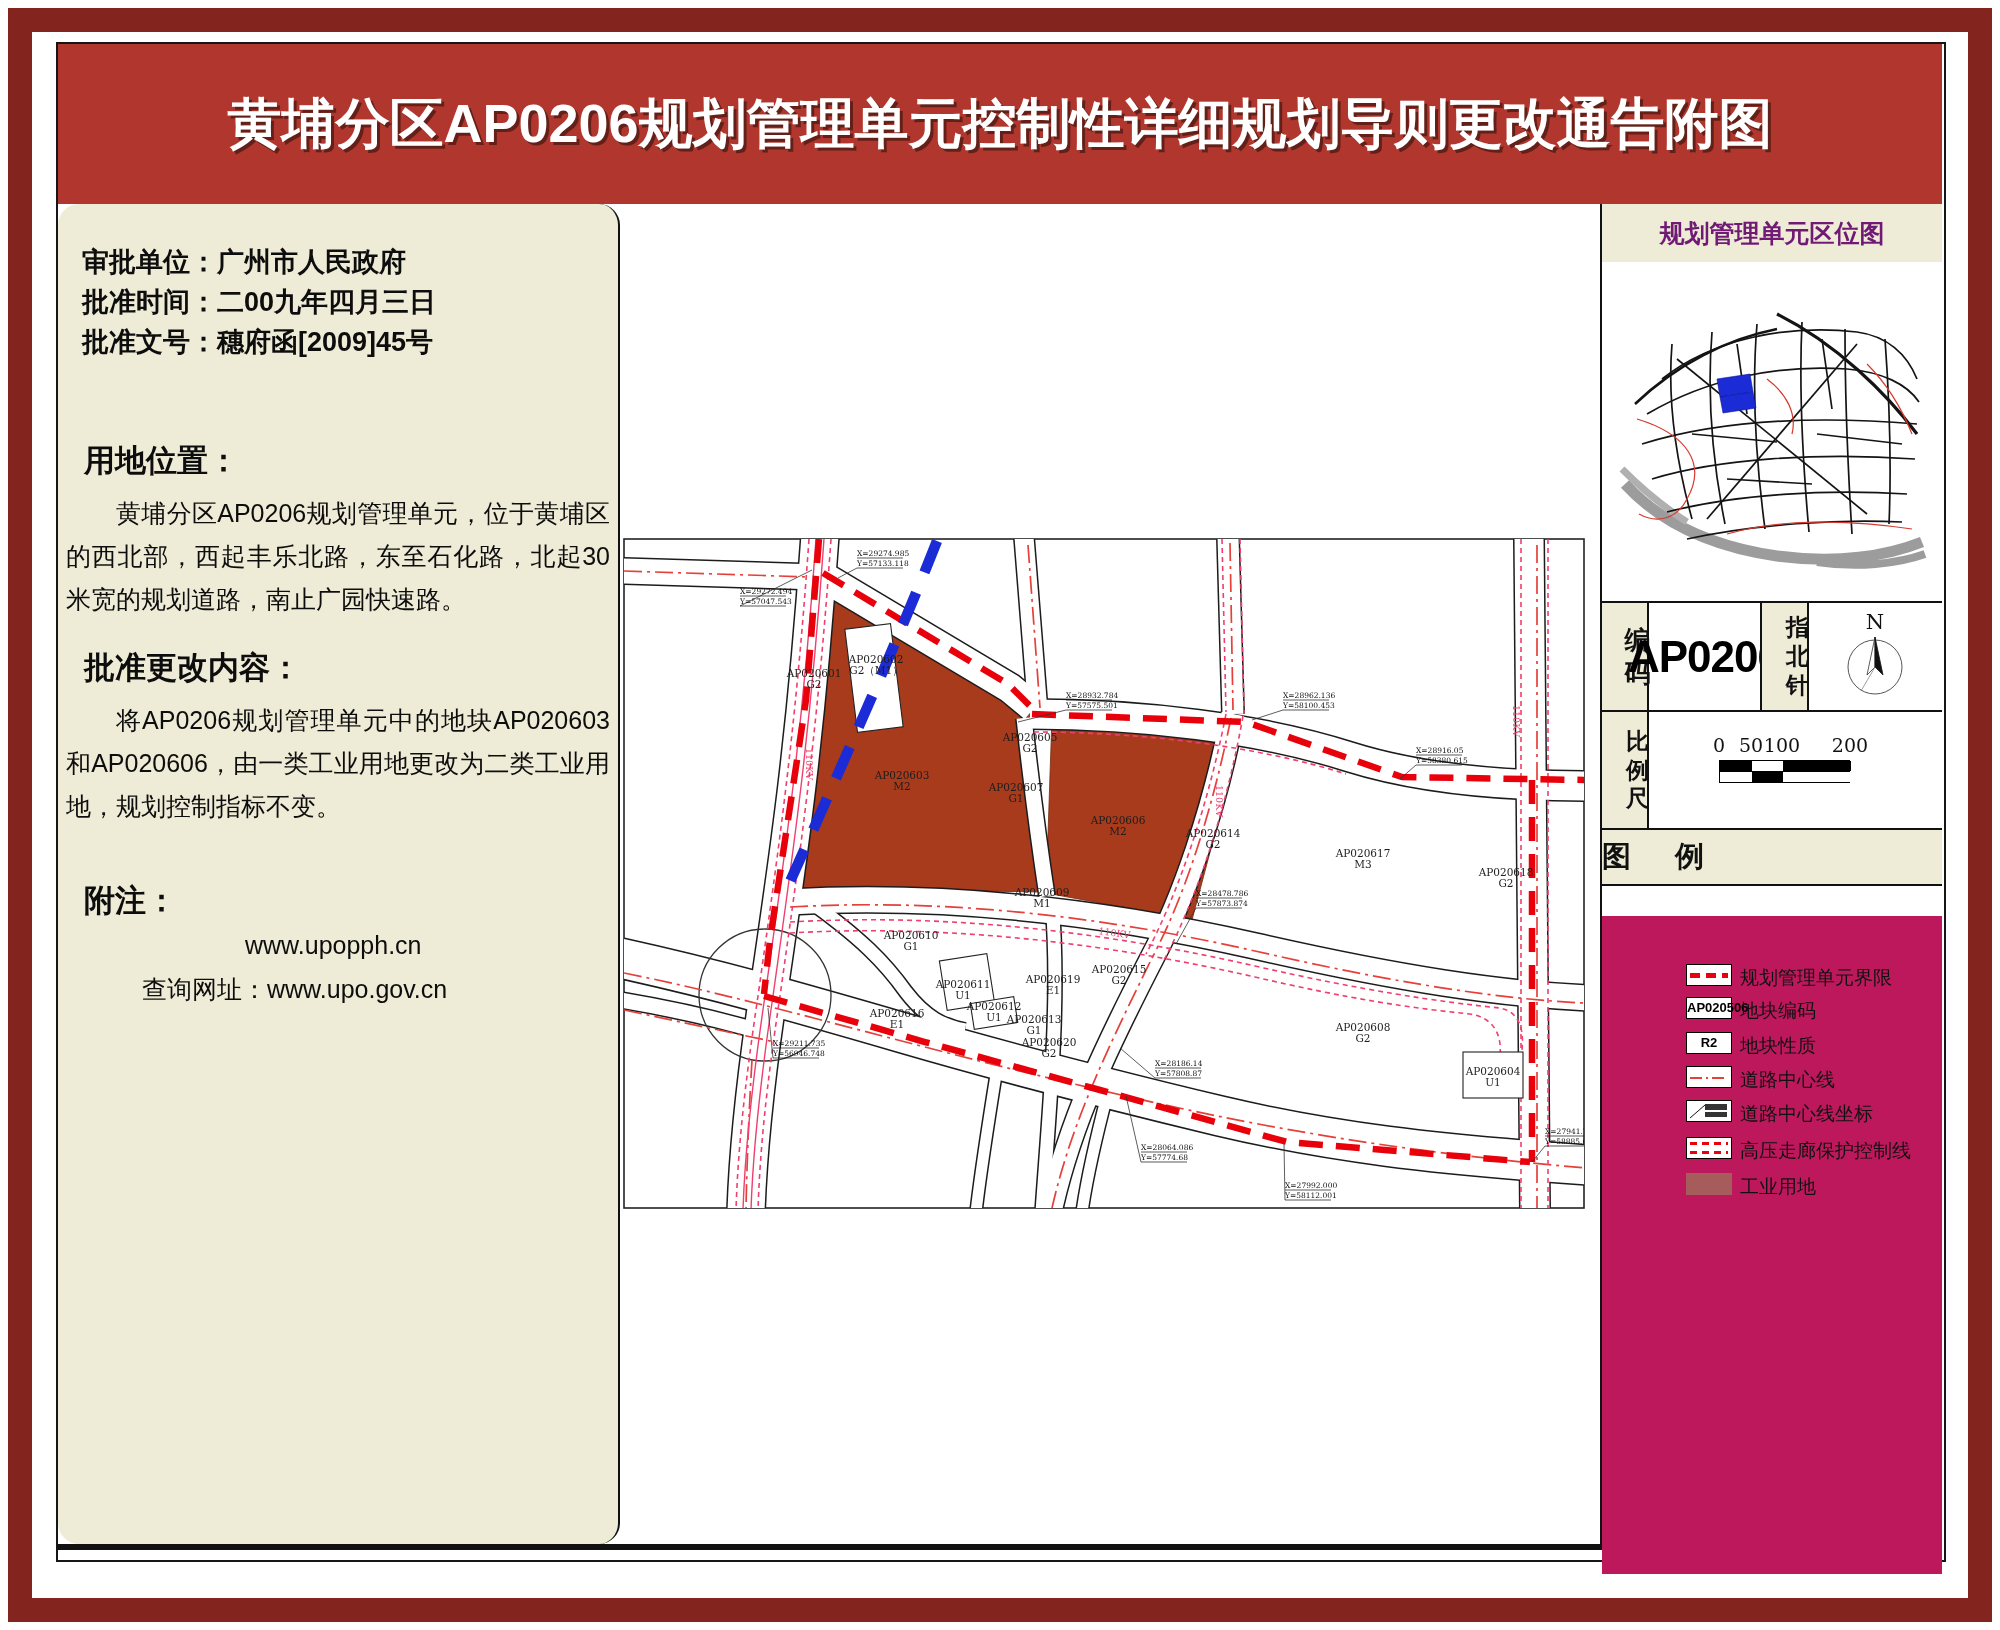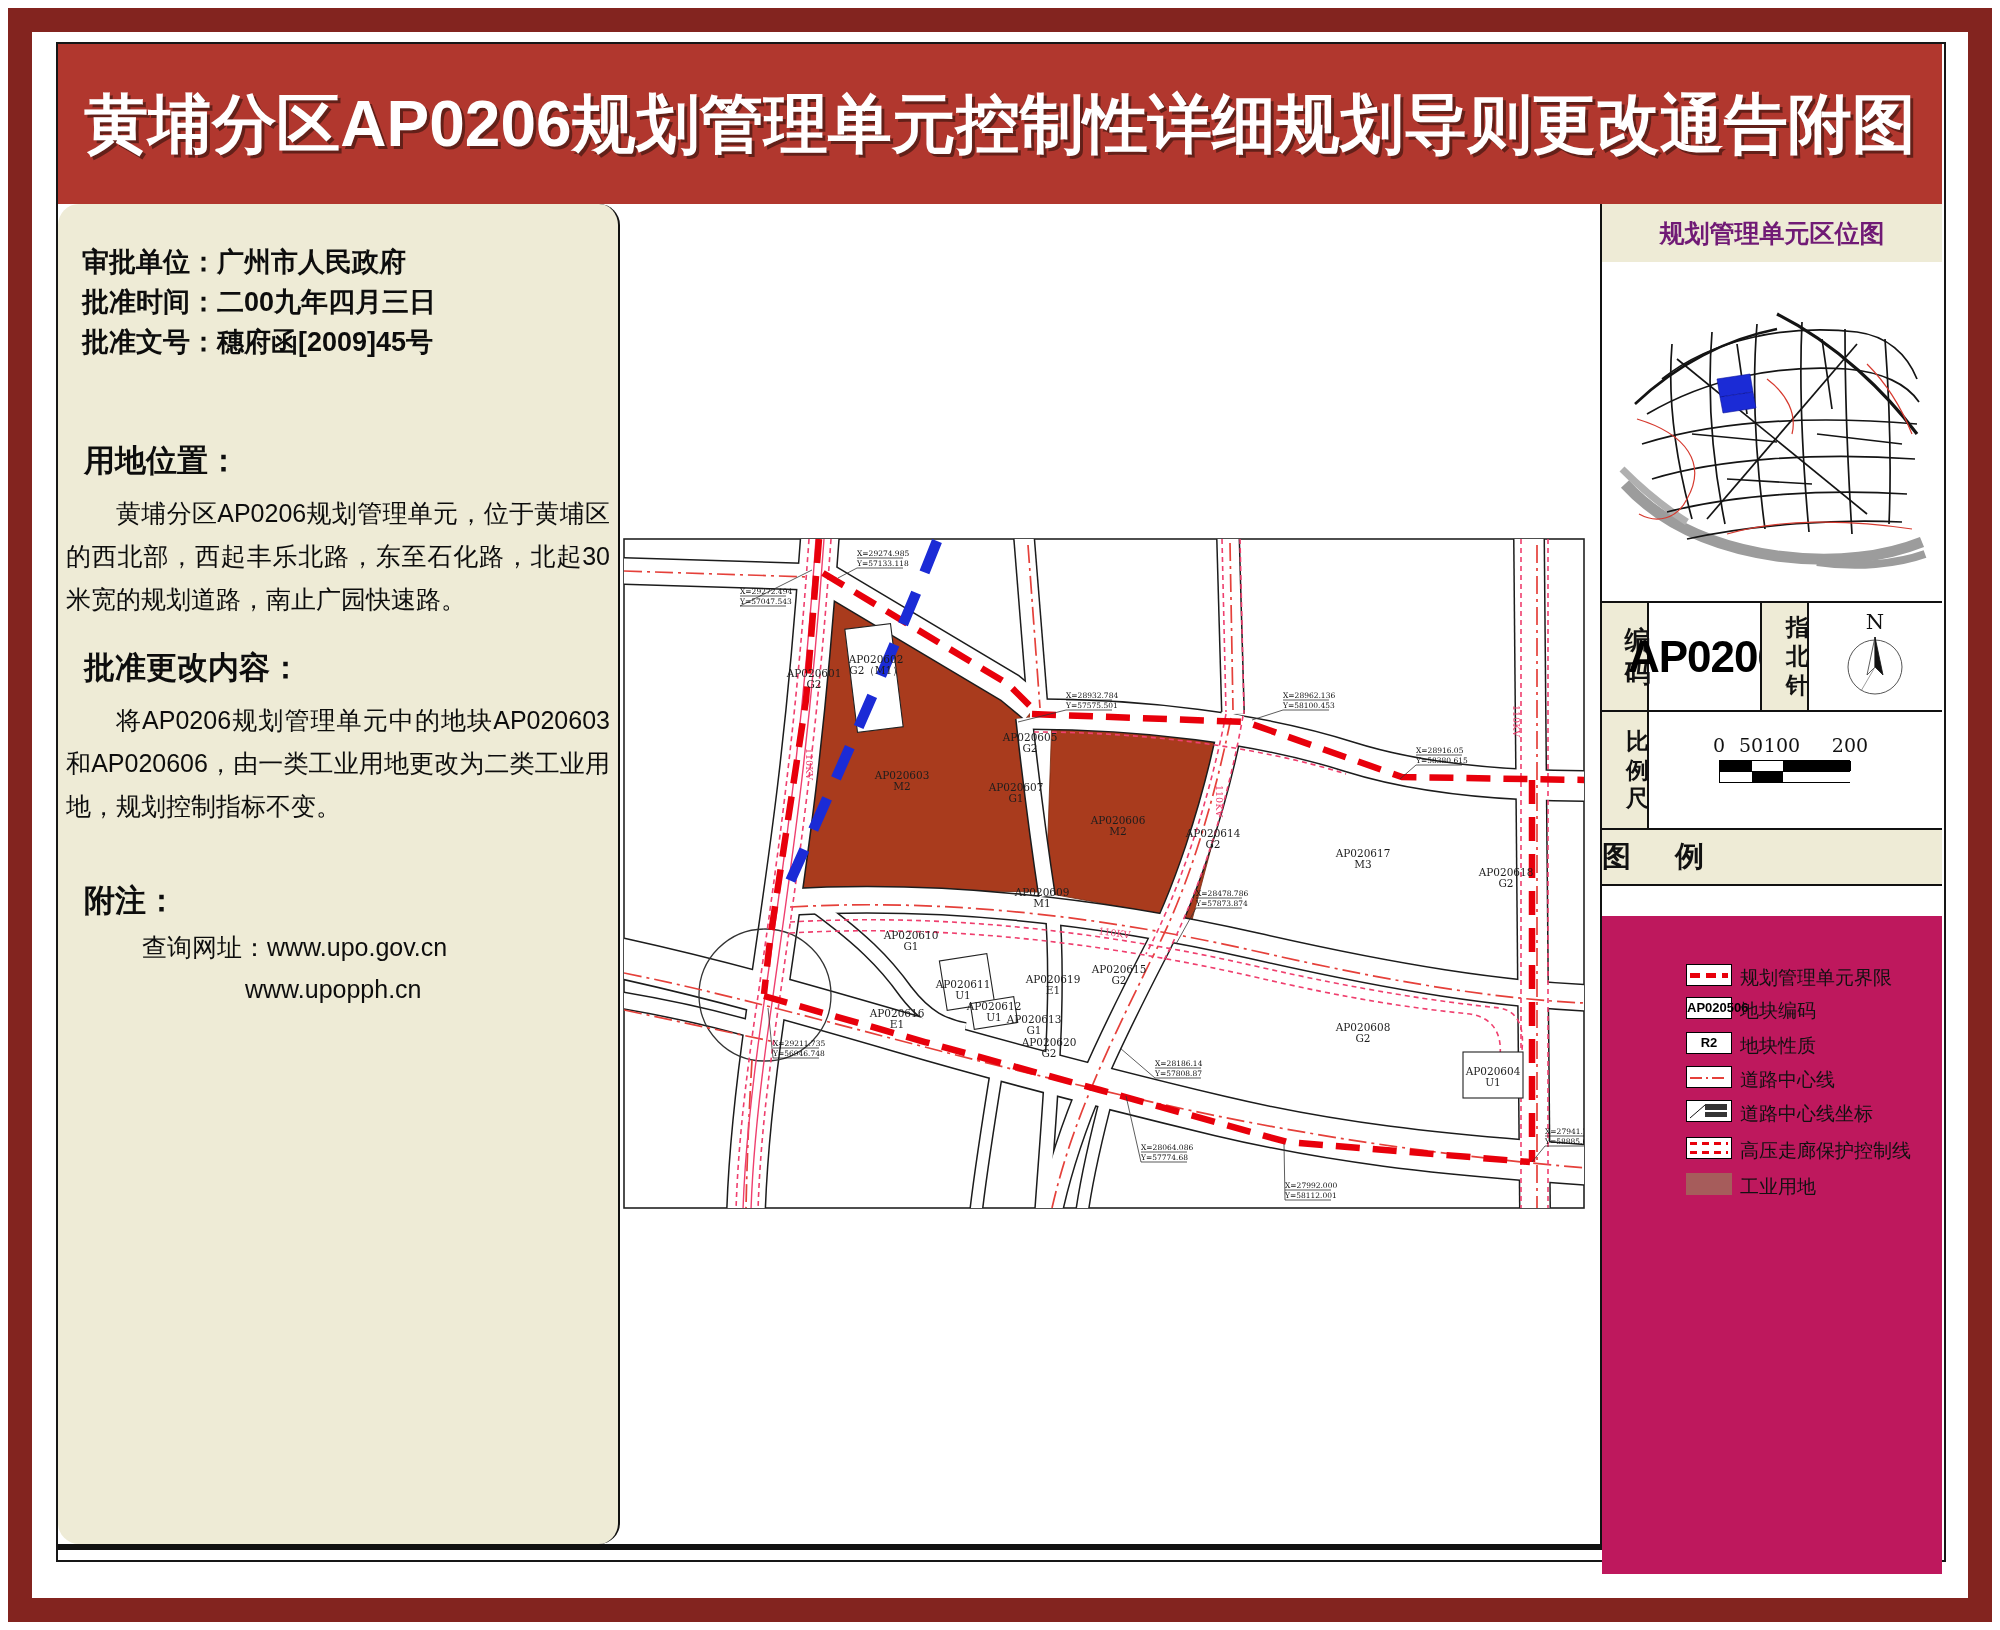--- a/index.html
+++ b/index.html
@@ -5,21 +5,21 @@
   html,body{margin:0;padding:0;background:#fff;}
   #page{position:relative;width:2000px;height:1630px;background:#ffffff;overflow:hidden;
         font-family:"Liberation Sans",sans-serif;}
   
   #maroon{position:absolute;left:8px;top:8px;width:1984px;height:1614px;background:#83241f;}
   #sheet{position:absolute;left:32px;top:32px;width:1936px;height:1566px;background:#ffffff;}
   #frame{position:absolute;left:56px;top:42px;width:1886px;height:1516px;border:2px solid #161616;background:#fff;}
   
   #banner{position:absolute;left:58px;top:44px;width:1884px;height:160px;background:#b1372e;
           display:flex;align-items:center;justify-content:center;}
-  #banner .t{font-size:64px;font-weight:700;color:#ffffff;letter-spacing:0px;white-space:nowrap;
+  #banner .t{font-size:54px;font-weight:700;color:#ffffff;letter-spacing:0px;white-space:nowrap;
              text-shadow:3px 3px 0 rgba(35,15,10,.55);}
   
   #cols{position:absolute;left:58px;top:204px;width:1884px;height:1340px;border-bottom:6px solid #111;}
   #leftpanel{position:absolute;left:0;top:0;width:560px;height:1340px;background:#eeebd6;border-right:2px solid #111;border-radius:21px;}
   #mappanel{position:absolute;left:562px;top:0;width:980px;height:1340px;background:#ffffff;border-right:2px solid #111;}
   #sidebar{position:absolute;left:1544px;top:0;width:340px;height:1340px;background:#ffffff;}
 
   
   #leftpanel .inner{position:absolute;left:0;top:0;width:100%;color:#0d0d0d;}
   .appr{margin:0 0 0 24px;font-size:27px;font-weight:700;line-height:40px;white-space:nowrap;}
@@ -75,22 +75,22 @@
         <div class="appr">批准时间：二00九年四月三日</div>
         <div class="appr">批准文号：穗府函[2009]45号</div>
         <div style="height:78px"></div>
         <div class="h1">用地位置：</div>
         <div class="para">黄埔分区AP0206规划管理单元，位于黄埔区的西北部，西起丰乐北路，东至石化路，北起30米宽的规划道路，南止广园快速路。</div>
         <div style="height:26px"></div>
         <div class="h1">批准更改内容：</div>
         <div class="para">将AP0206规划管理单元中的地块AP020603和AP020606，由一类工业用地更改为二类工业用地，规划控制指标不变。</div>
         <div style="height:52px"></div>
         <div class="h1">附注：</div>
+        <div class="noteline" style="margin:4px 0 0 187px;">www.upopph.cn</div>
         <div class="noteline" style="margin:6px 0 0 84px;">查询网址：www.upo.gov.cn</div>
-        <div class="noteline" style="margin:4px 0 0 187px;">www.upopph.cn</div>
       </div>
     </div>
 
     <div id="mappanel">
       <svg id="mainmap" width="980" height="1340" viewBox="620 204 980 1340" style="position:absolute;left:0;top:0;">
         <defs>
           <clipPath id="mapclip">
               <rect x="624" y="539" width="960" height="669"></rect>
             </clipPath>
         </defs>

